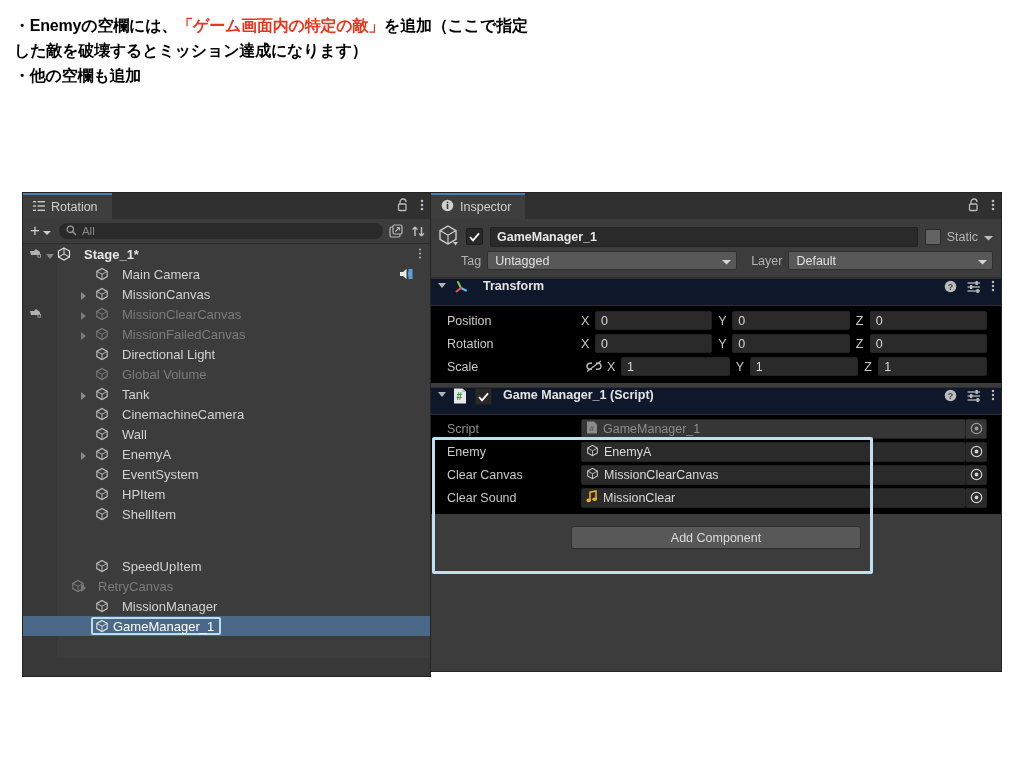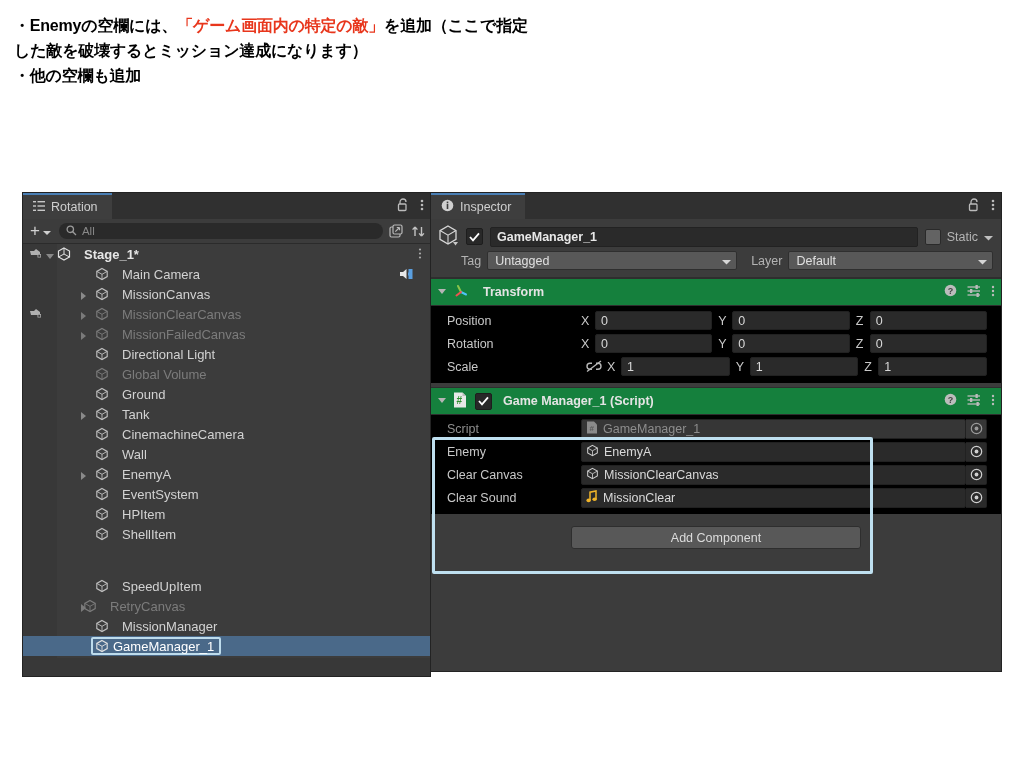--- a/index.html
+++ b/index.html
@@ -102,21 +102,21 @@
   .lbl{color:#b4b4b4;font-size:12.5px;}
   .dropdown{
     height:17px;background:#585858;border:1px solid #2f2f2f;border-radius:2px;
     display:flex;align-items:center;justify-content:space-between;
     padding:0 5px 0 7px;color:#e0e0e0;font-size:12.5px;
   }
   .static-wrap{display:flex;align-items:center;gap:6px;flex:none;}
 
   
   .comp-head{
-    height:26px;background:#15803d;display:flex;align-items:center;gap:6px;
+    height:26px;background:#0f172a;display:flex;align-items:flex-start;gap:6px;
     padding:0 6px;border-top:1px solid #2e2e2e;border-bottom:1px solid #2e2e2e;
     font-weight:bold;font-size:12.5px;color:#e4e4e4;
   }
   .comp-head .spacer{flex:1;}
   .comp-icons{display:flex;align-items:center;gap:10px;}
   .comp-body{background:#000000;padding:3px 8px 5px 0;}
   .prop{display:flex;align-items:center;height:23px;}
   .prop .pname{width:150px;padding-left:16px;color:#c8c8c8;font-size:12.5px;box-sizing:border-box;}
   .prop .pname.dimp{color:#8d8d8d;}
   .axes{display:flex;align-items:center;gap:0;flex:1;}
@@ -357,31 +357,20 @@
           <span class="cube">
             <svg width="14" height="14" viewBox="0 0 14 14">
                 <path d="M7 1.5 L12.2 4.4 L12.2 9.6 L7 12.5 L1.8 9.6 L1.8 4.4 Z" fill="none" stroke="#7c7c7c" stroke-width="1.1"></path>
                 <path d="M1.8 4.4 L7 7.3 L12.2 4.4 M7 7.3 L7 12.5" stroke="#7c7c7c" stroke-width="0.9" fill="none"></path>
               </svg>
           </span>
           <span>Global Volume</span>
         </span>
       </div>
 
-      <div class="row" style="padding-left:72px;">
-        <span class="rowlabel">
-          <span class="cube">
-            <svg width="14" height="14" viewBox="0 0 14 14">
-                <path d="M7 1.5 L12.2 4.4 L12.2 9.6 L7 12.5 L1.8 9.6 L1.8 4.4 Z" fill="none" stroke="#c0c0c0" stroke-width="1.1"></path>
-                <path d="M1.8 4.4 L7 7.3 L12.2 4.4 M7 7.3 L7 12.5" stroke="#c0c0c0" stroke-width="0.9" fill="none"></path>
-              </svg>
-          </span>
-          <span>Ground</span>
-        </span>
-      </div>
 
       <div class="row" style="padding-left:72px;">
         <span class="twisty" style="left:55px;top:5px;">
           <svg width="10" height="10" viewBox="0 0 10 10">
               <path d="M3 1 L8 5 L3 9 Z" fill="#8a8a8a"></path>
             </svg>
         </span>
         <span class="rowlabel">
           <span class="cube">
             <svg width="14" height="14" viewBox="0 0 14 14">
@@ -475,21 +464,21 @@
           <span class="cube">
             <svg width="14" height="14" viewBox="0 0 14 14">
                 <path d="M7 1.5 L12.2 4.4 L12.2 9.6 L7 12.5 L1.8 9.6 L1.8 4.4 Z" fill="none" stroke="#c0c0c0" stroke-width="1.1"></path>
                 <path d="M1.8 4.4 L7 7.3 L12.2 4.4 M7 7.3 L7 12.5" stroke="#c0c0c0" stroke-width="0.9" fill="none"></path>
               </svg>
           </span>
           <span>SpeedUpItem</span>
         </span>
       </div>
 
-      <div class="row dim" style="padding-left:60px;">
+      <div class="row dim" style="padding-left:48px;">
         <span class="twisty" style="left:55px;top:5px;">
           <svg width="10" height="10" viewBox="0 0 10 10">
               <path d="M3 1 L8 5 L3 9 Z" fill="#7a7a7a"></path>
             </svg>
         </span>
         <span class="rowlabel">
           <span class="cube">
             <svg width="14" height="14" viewBox="0 0 14 14">
                 <path d="M7 1.5 L12.2 4.4 L12.2 9.6 L7 12.5 L1.8 9.6 L1.8 4.4 Z" fill="none" stroke="#7c7c7c" stroke-width="1.1"></path>
                 <path d="M1.8 4.4 L7 7.3 L12.2 4.4 M7 7.3 L7 12.5" stroke="#7c7c7c" stroke-width="0.9" fill="none"></path>

